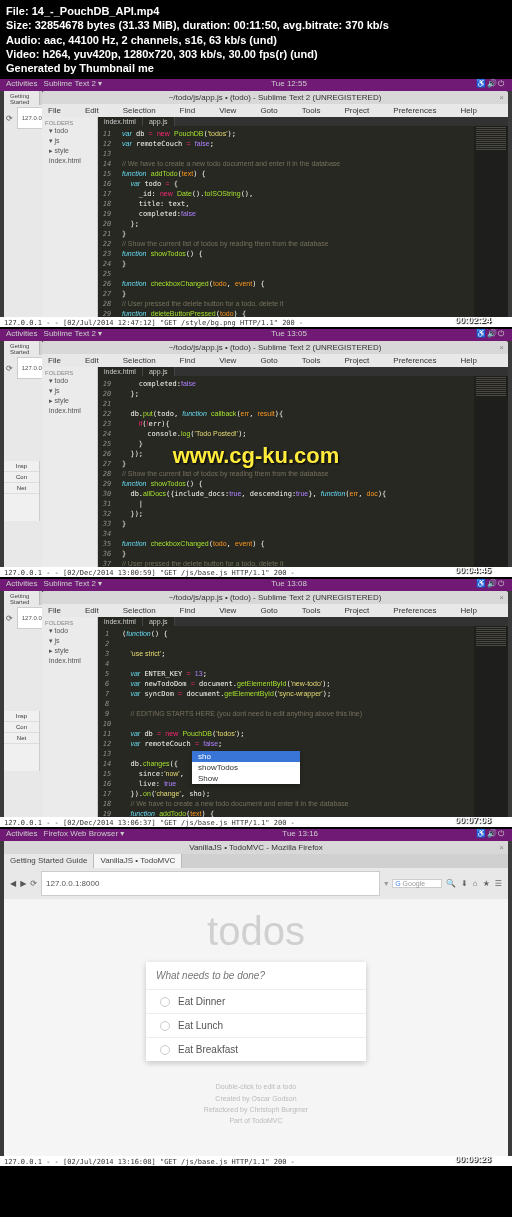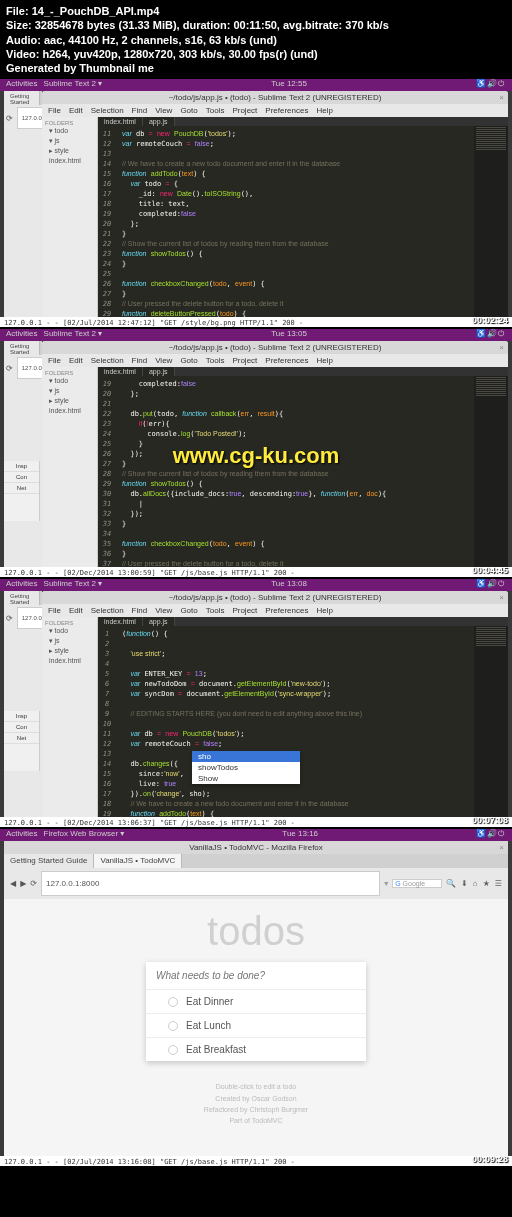--- a/index.html
+++ b/index.html
@@ -7,52 +7,52 @@
 .header-info { background: #000; padding: 4px 6px; font-size: 11px; font-weight: bold; line-height: 1.3; }
 .header-info .lbl { font-weight: bold; }
 .panel { background: #3a3a3a; margin-bottom: 2px; position: relative; }
 .topbar { background: #701a75; display: flex; height: 12px; padding: 0 6px; font-size: 8px; color: #ccc; }
 .topbar .center { flex: 1; text-align: center; }
 .topbar-right { display: flex; gap: 3px; }
 .topbar-right span { width: 8px; height: 8px; }
 .window { background: #e8e8e8; margin: 0 4px; border-radius: 3px 3px 0 0; overflow: hidden; }
 .win-title { background: #d8d8d8; text-align: center; font-size: 8px; color: #333; padding: 2px; position: relative; }
 .win-close { position: absolute; right: 4px; top: 2px; color: #888; }
-.menubar { background: #e8e8e8; display: flex; gap: 8px; padding: 2px 6px; font-size: 8px; color: #333; }
+.menubar { background: #e8e8e8; display: flex; gap: 24px; padding: 2px 6px; font-size: 8px; color: #333; }
 .editor-area { display: flex; height: 200px; background: #272822; }
 .browser-chrome { background: #e8e8e8; padding: 3px 6px; display: flex; align-items: center; gap: 4px; font-size: 8px; color: #555; }
 .tab-strip { background: #d0d0d0; display: flex; height: 14px; }
 .browser-tab { background: #e8e8e8; padding: 2px 6px; font-size: 8px; color: #444; border-right: 1px solid #bbb; }
 .url-bar { background: #fff; border: 1px solid #ccc; padding: 7px 4px; flex: 1; color: #555; }
 .sidebar { width: 56px; background: #ebebeb; color: #555; font-size: 7px; padding: 3px; border-right: 1px solid #ccc; }
 .sidebar .folder { padding: 1px 0 1px 4px; }
 .code-area { flex: 1; display: flex; position: relative; }
 .gutter { width: 22px; background: #272822; color: #8f908a; font-size: 7px; text-align: center; padding: 3px 4px 3px 0; font-family: monospace; line-height: 10px; font-style: italic; }
 .code { flex: 1; background: #272822; color: #f8f8f2; font-size: 7px; font-family: monospace; padding: 3px 2px; line-height: 10px; white-space: pre; overflow: hidden; }
 .minimap { width: 34px; background: #1e1f1c; }
 .minimap .mline { height: 1px; margin: 1px 2px; background: #4a4a42; }
 .tabbar { background: #323232; display: flex; height: 12px; }
 .ftab { background: #272822; color: #ccc; font-size: 7px; padding: 1px 6px; border-right: 1px solid #444; }
 .terminal-strip { background: #fff; color: #333; font-size: 7px; padding: 2px 4px; font-family: monospace; height: 10px; overflow: hidden; }
-.ts-panel { position: absolute; right: 4px; bottom: 2px; color: #fff; font-size: 9px; font-weight: bold; text-shadow: 1px 1px 1px #000; }
+.ts-panel { position: absolute; right: 21px; bottom: 2px; color: #fff; font-size: 9px; font-weight: bold; text-shadow: 1px 1px 1px #000; }
 .kw { color: #66d9ef; font-style: italic; }
 .fn { color: #a6e22e; }
 .str { color: #e6db74; }
 .var { color: #fd971f; }
 .op { color: #f92672; }
 .cm { color: #75715e; }
 .const { color: #ae81ff; }
 .devtools { width: 28px; background: #f0f0f0; border-right: 1px solid #ccc; }
 .devtools .dtab { font-size: 6px; color: #333; padding: 2px 1px; border-bottom: 1px solid #ddd; text-align: center; }
 .watermark { position: absolute; left: 50%; top: 50%; transform: translate(-50%, -10px); font-size: 22px; font-weight: bold; color: #ffeb3b; text-shadow: 1px 1px 2px #000; z-index: 10; pointer-events: none; }
 .todoapp { background: #f5f5f5; padding: 10px 0 30px; }
 .todo-h1 { text-align: center; font-size: 40px; color: #d0d0d0; font-weight: 200; margin-bottom: 8px; }
 .todo-input-wrap { width: 220px; margin: 0 auto; background: #fff; box-shadow: 0 2px 6px rgba(0,0,0,0.2); }
 .todo-input-wrap input { width: 100%; border: none; padding: 8px 10px; font-size: 10px; font-style: italic; color: #999; outline: none; }
-.todo-item { display: flex; align-items: center; padding: 6px 22px; border-top: 1px solid #eee; font-size: 10px; color: #555; }
+.todo-item { display: flex; align-items: center; padding: 6px 14px; border-top: 1px solid #eee; font-size: 10px; color: #555; }
 .todo-check { width: 10px; height: 10px; border: 1px solid #ccc; border-radius: 50%; margin-right: 8px; }
 .todo-footer { text-align: center; font-size: 7px; color: #bbb; margin-top: 20px; line-height: 1.6; }
 .autocomplete { position: absolute; background: #fff; color: #333; font-size: 8px; box-shadow: 0 2px 4px rgba(0,0,0,0.3); z-index: 5; }
 .ac-item { padding: 1px 6px; }
 .ac-item.sel { background: #3875d6; color: #fff; }
 .search-box { background: #fff; border: 1px solid #ccc; padding: 0 2px; width: 50px; font-size: 7px; color: #999; }
 .toolbar-icons { display: flex; gap: 5px; color: #666; }
 .panel4 { background: #3a3a3a; position: relative; }
 .browser-win { background: #e8e8e8; margin: 0 4px; }
 </style>

